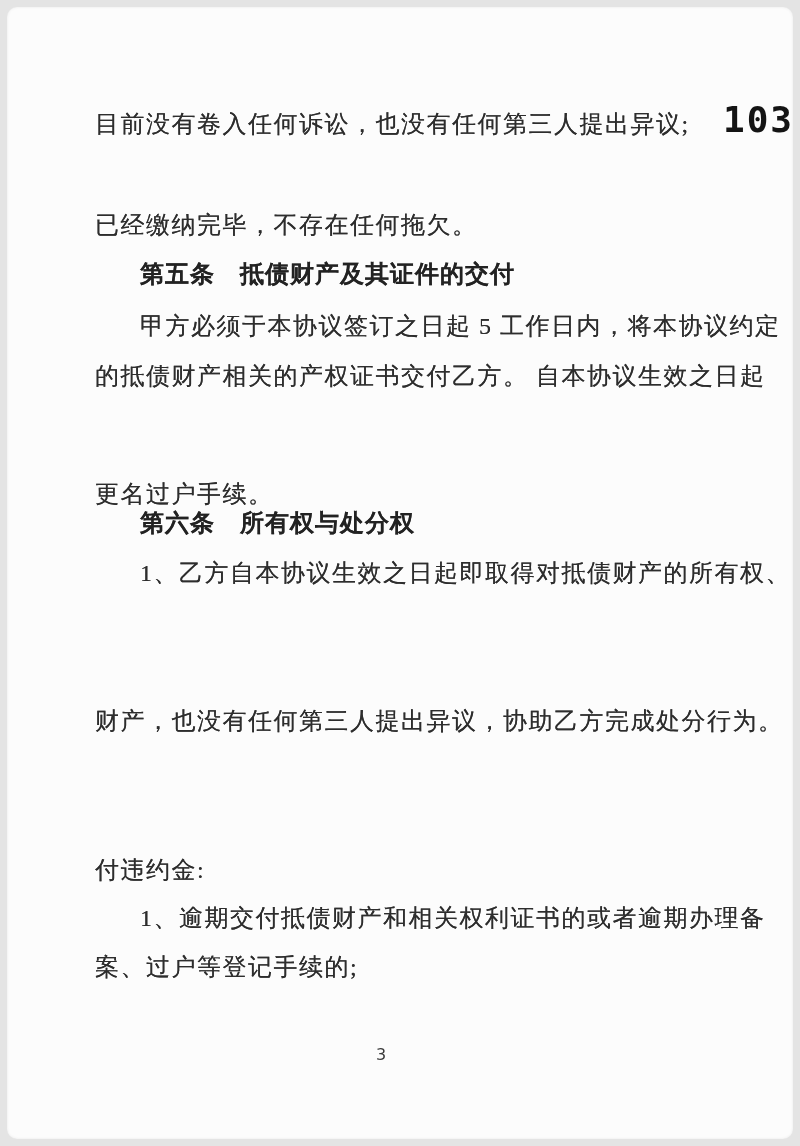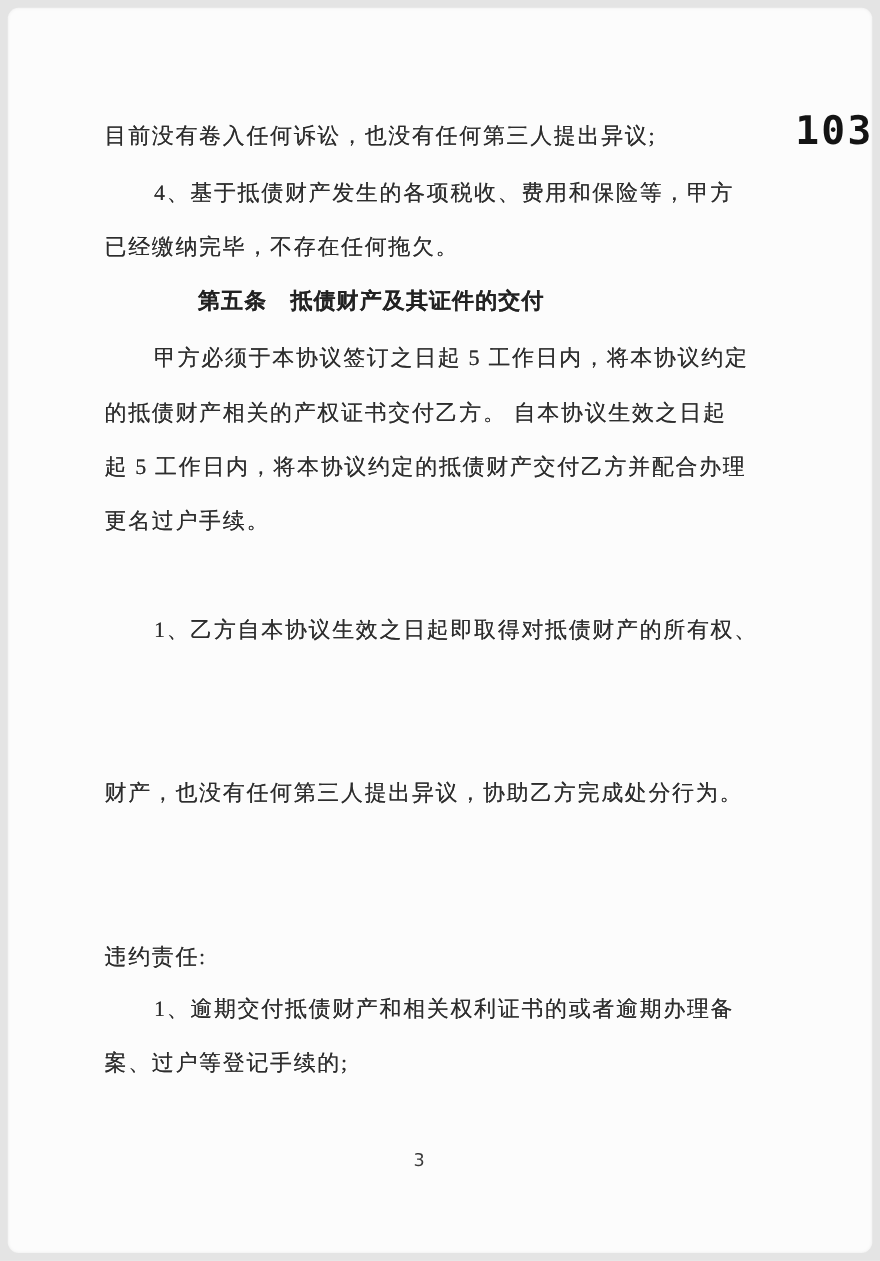--- a/index.html
+++ b/index.html
@@ -24,29 +24,29 @@
     top: 7px;
     width: 786px;
     height: 1132px;
     background: #fcfcfc;
     border-radius: 10px;
     box-shadow: 0 0 3px rgba(0,0,0,0.08) inset;
   }
   .ln {
     position: absolute;
     left: 88px;
-    font-size: 20px;
+    font-size: 24px;
     line-height: 27px;
     letter-spacing: 1.5px;
     color: #2d2d2d;
     white-space: nowrap;
     text-shadow: 0 0 0.4px #555;
   }
   .ind { left: 133px; }
-  .hd  { font-weight: bold; color: #222; letter-spacing: 1px; margin-left: 40px; }
+  .hd  { font-weight: bold; color: #222; letter-spacing: 1px; }
   .page-stamp {
     position: absolute;
     left: 716px;
     top: 92px;
     font-family: "DejaVu Sans Mono", monospace;
     font-weight: bold;
     font-size: 36px;
     letter-spacing: 2px;
     color: #141414;
   }
@@ -63,31 +63,30 @@
 </style>
 </head>
 <body>
 
 <div class="scan-frame">
   <div class="page">
 
     <div class="page-stamp">103</div>
 
     <div class="ln" style="top:104px">目前没有卷入任何诉讼，也没有任何第三人提出异议;</div>
-    <div class="ln ind" style="top:156px">4、基于抵债财产发生的各项税收、费用和保险等，甲方</div>
     <div class="ln" style="top:205px">已经缴纳完毕，不存在任何拖欠。</div>
 
     <div class="ln ind hd" style="top:254px">第五条　抵债财产及其证件的交付</div>
     <div class="ln ind" style="top:306px">甲方必须于本协议签订之日起 5 工作日内，将本协议约定</div>
     <div class="ln" style="top:356px">的抵债财产相关的产权证书交付乙方。 自本协议生效之日起</div>
-    <div class="ln" style="top:405px">起 5 工作日内，将本协议约定的抵债财产交付乙方并配合办理</div>
-    <div class="ln" style="top:454px">更名过户手续。</div>
+    <div class="ln" style="top:474px">更名过户手续。</div>
 
+    <div class="ln ind hd" style="top:503px">第六条　所有权与处分权</div>
     <div class="ln ind" style="top:553px">1、乙方自本协议生效之日起即取得对抵债财产的所有权、</div>
     <div class="ln" style="top:701px">财产，也没有任何第三人提出异议，协助乙方完成处分行为。</div>
 
-    <div class="ln" style="top:850px">违约责任:</div>
+    <div class="ln" style="top:850px">付违约金:</div>
     <div class="ln ind" style="top:898px">1、逾期交付抵债财产和相关权利证书的或者逾期办理备</div>
     <div class="ln" style="top:947px">案、过户等登记手续的;</div>
 
     <div class="footer-num">3</div>
   </div>
 </div>
 
 </body></html>

